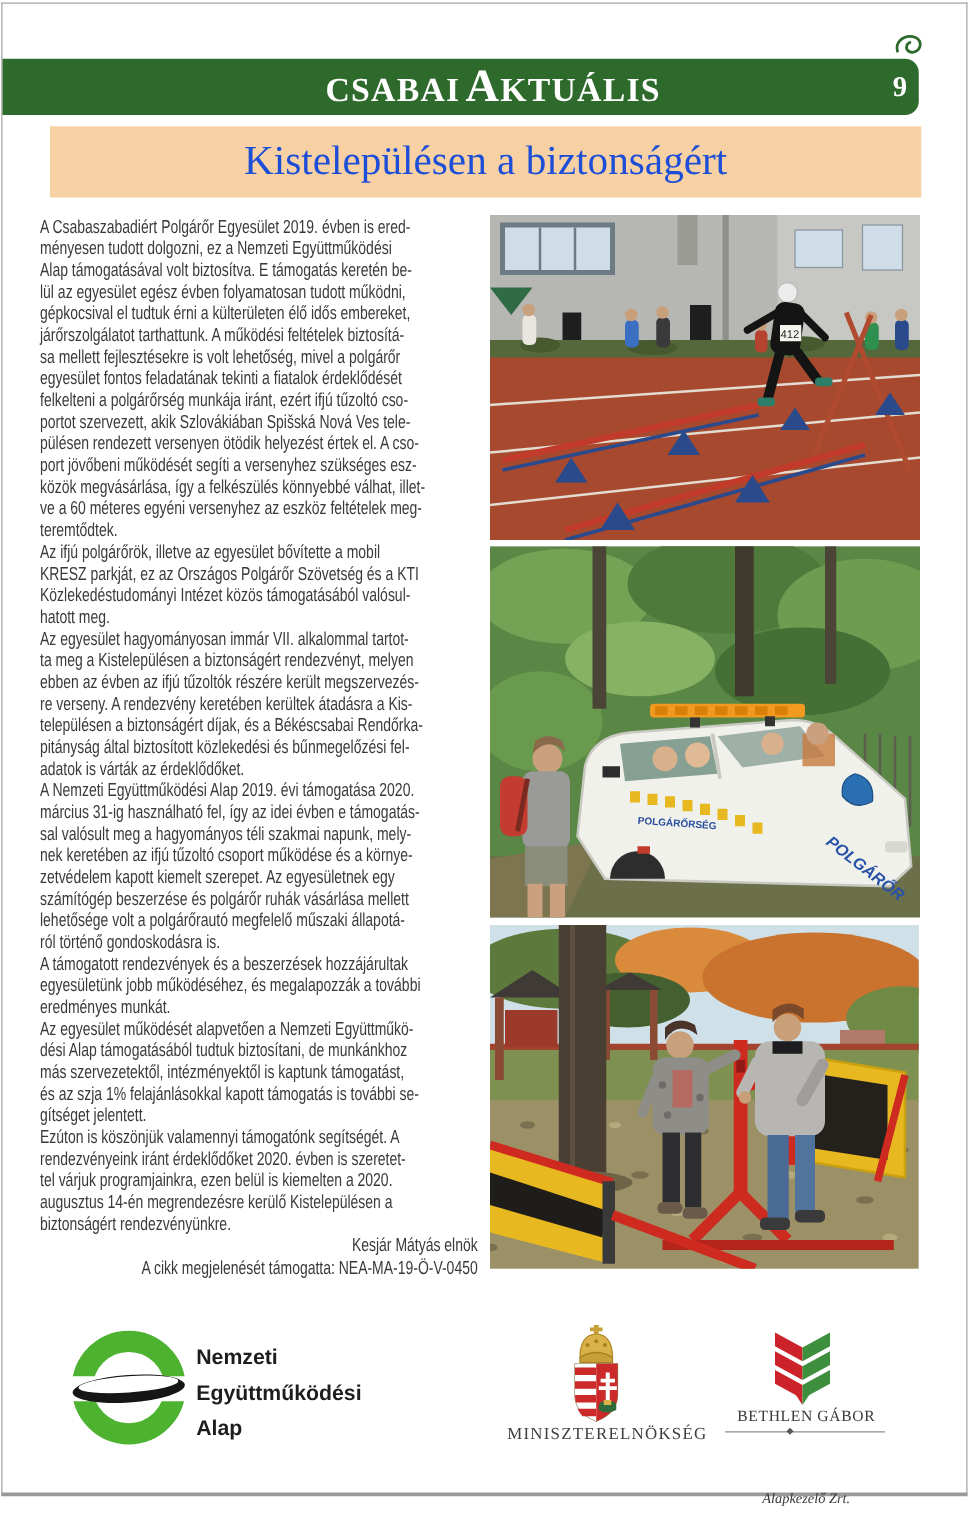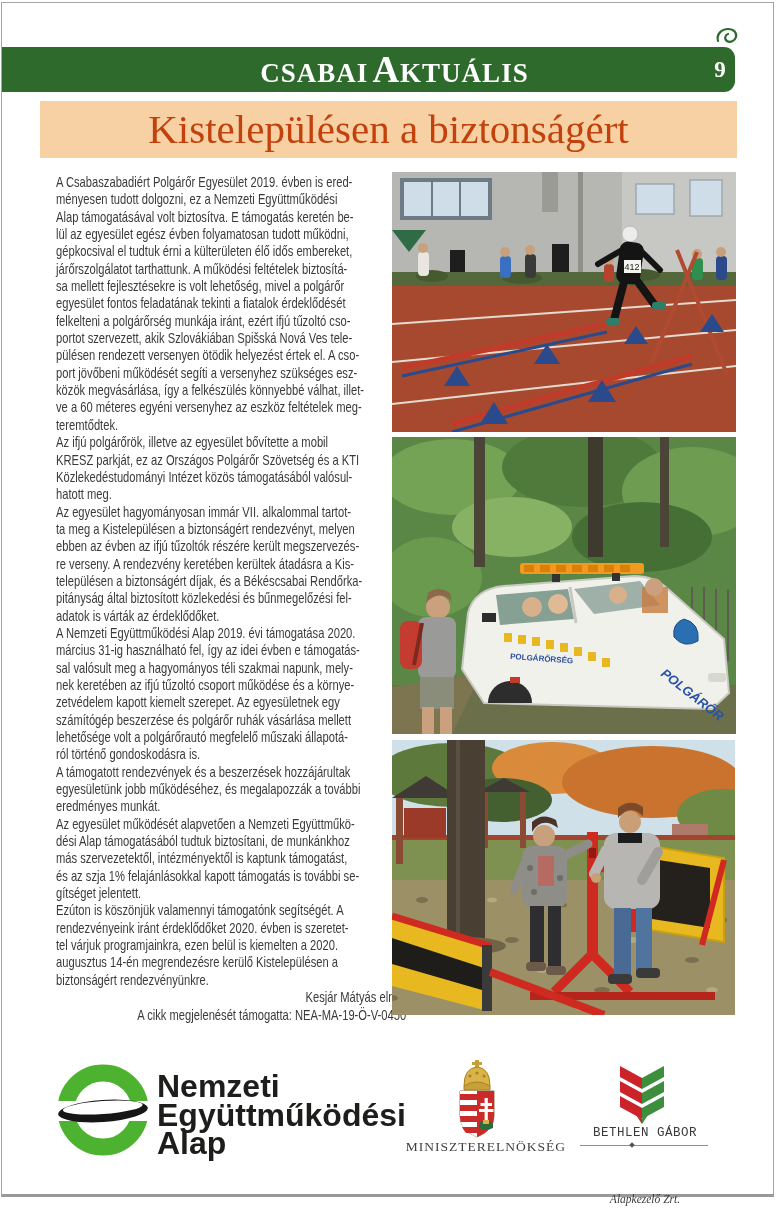--- a/index.html
+++ b/index.html
@@ -14,44 +14,44 @@
   .masthead-bar{left:2px;top:47px;width:733px;height:45px;background:#2e6a2c;border-radius:0 11px 11px 0;}
   .masthead-title{left:2px;top:47px;width:733px;height:45px;line-height:45px;text-align:center;color:#fff;
     font-family:"Liberation Serif",serif;font-weight:bold;font-size:27px;letter-spacing:1px;padding-left:52px;box-sizing:border-box;}
   .masthead-title .bigA{font-size:37px;margin-left:4px;}
   .page-number{left:700px;top:47px;width:40px;height:45px;line-height:45px;text-align:center;color:#fff;
     font-family:"Liberation Serif",serif;font-weight:bold;font-size:23px;}
   .swirl{left:715px;top:26px;width:24px;height:20px;}
 
   
   .headline-banner{left:40px;top:101px;width:697px;height:57px;background:#f7d1a3;}
-  .headline{left:40px;top:101px;width:697px;height:57px;line-height:57px;text-align:center;color:#c2410c;
-    font-family:"Liberation Serif",serif;font-size:41px;}
-
-  
-  .article-col{left:56px;top:173px;width:352px;height:860px;}
+  .headline{left:40px;top:101px;width:697px;height:57px;line-height:57px;text-align:center;color:#1d4ed8;
+    font-family:"Liberation Serif",serif;font-size:33px;}
+
+  
+  .article-col{left:32px;top:173px;width:352px;height:860px;}
   .article-scale{width:470px;transform:scaleX(0.745);transform-origin:0 0;color:#3a3a3a;
     font-size:15px;line-height:17.35px;}
   .article-scale p{margin:0;}
   .right{text-align:right;}
 
   
   .photo{display:block;background:#ddd;}
   .photo-1{left:392px;top:172px;}
   .photo-2{left:392px;top:437px;}
   .photo-3{left:392px;top:740px;}
 
   
   .nea-logo{left:55px;top:1062px;}
-  .nea-text{left:157px;top:1072px;width:230px;font-weight:bold;font-size:32px;line-height:28.5px;color:#1d1d1b;}
+  .nea-text{left:157px;top:1072px;width:230px;font-weight:bold;font-size:17px;line-height:28.5px;color:#1d1d1b;}
   .me-arms{left:452px;top:1058px;}
   .me-label{left:388px;top:1139px;width:178px;text-align:right;font-family:"Liberation Serif",serif;
     font-size:13.5px;letter-spacing:1px;color:#3f3f3e;}
   .bg-shield{left:616px;top:1062px;}
-  .bg-title{left:575px;top:1126px;width:140px;text-align:center;font-family:Liberation Mono, monospace;
+  .bg-title{left:575px;top:1126px;width:140px;text-align:center;font-family:Liberation Serif, serif;
     font-size:12.5px;letter-spacing:0.5px;color:#3a3a38;}
   .bg-rule{left:580px;top:1145px;width:128px;height:1px;background:#8f8f8d;}
   .bg-dot{left:630px;top:1143px;width:4px;height:4px;background:#555;transform:rotate(45deg);}
   .bg-subtitle{left:575px;top:1148px;width:140px;text-align:center;font-family:"Liberation Serif",serif;
     font-style:italic;font-size:11.5px;color:#3a3a38;margin-top:45px;}
 </style>
 </head>
 <body>
 
 <div class="abs page-frame"></div>

